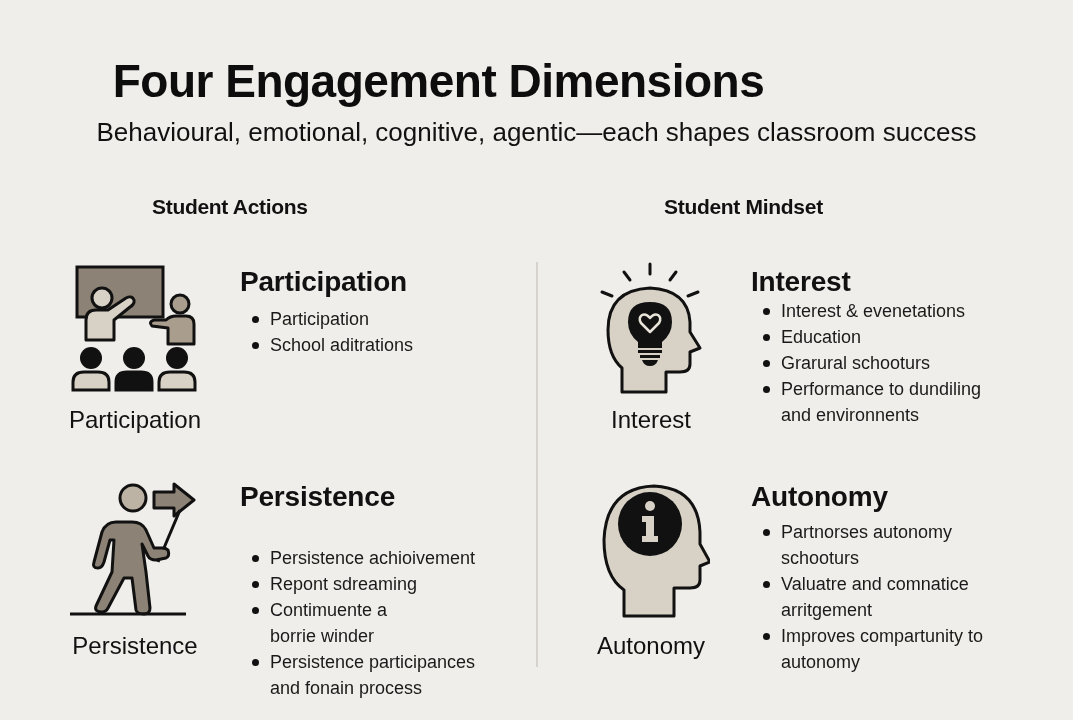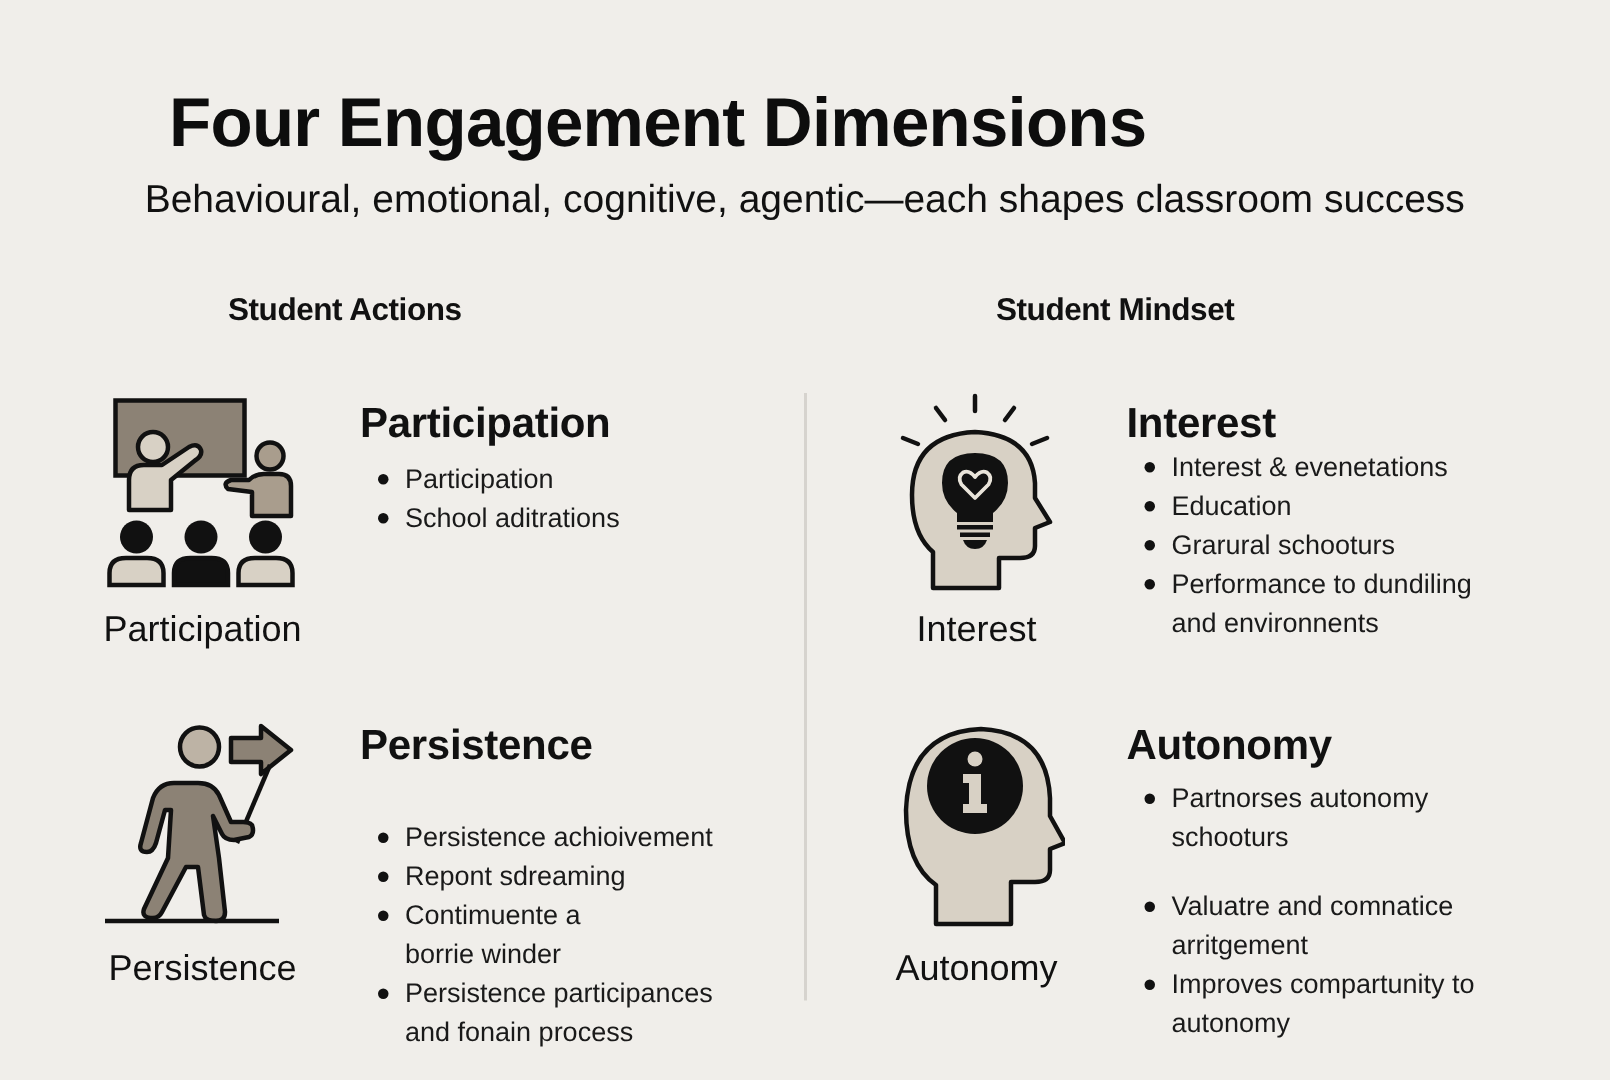--- a/index.html
+++ b/index.html
@@ -149,18 +149,18 @@
 
       <circle cx="52" cy="42" r="32" fill="#111"></circle>
       <circle cx="52" cy="24" r="5" fill="#d8d1c5"></circle>
       <path d="M44 34 L56 34 L56 54 L60 54 L60 60 L44 60 L44 54 L48 54 L48 40 L44 40 Z" fill="#d8d1c5"></path>
     </svg>
     <div class="icon-label" style="left:576px; top:632px; width:150px;">Autonomy</div>
 
     <div class="card-title" style="left:751px; top:481px;">Autonomy</div>
     <ul class="bullets" style="left:751px; top:519px; width:250px;">
       <li style="width:215px;">Partnorses autonomy schooturs</li>
-      <li style="width:230px;margin-top:20px;">Valuatre and comnatice arritgement</li>
+      <li style="width:230px;">Valuatre and comnatice arritgement</li>
       <li style="width:250px;">Improves compartunity to autonomy</li>
     </ul>
   </div>
 
 </div>
 
 </body></html>

